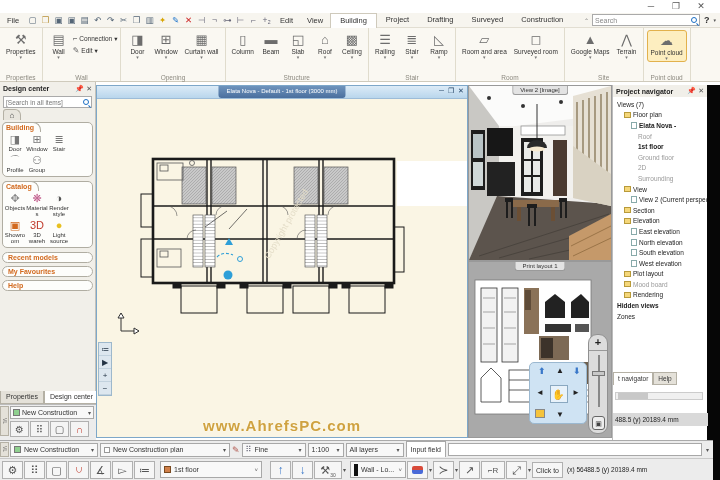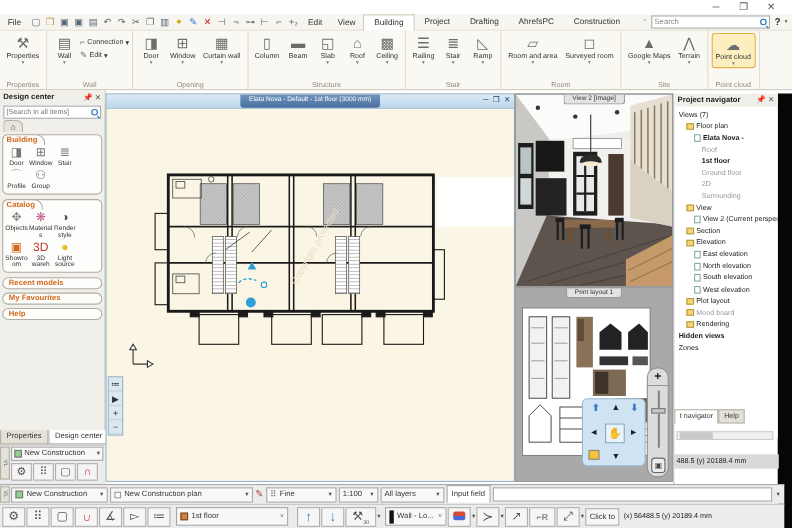--- a/index.html
+++ b/index.html
@@ -174,21 +174,21 @@
         <span class="qicon" style="color: rgb(102, 102, 119);">+₂</span>
       </span>
     <span id="menus" style="display:flex;">
         <span class="menu-label">Edit</span>
         <span class="menu-label">View</span>
       </span>
     <span id="ribtabs" style="display:flex;">
         <span class="tab-item active">Building</span>
         <span class="tab-item">Project</span>
         <span class="tab-item">Drafting</span>
-        <span class="tab-item">AhrefsPC</span>
+        <span class="tab-item">Surveyed</span>
         <span class="tab-item">Construction</span>
       </span>
     <span style="flex:1"></span>
     <span style="font-size:6px;color:#777;margin-right:3px;">⌃</span>
     <div id="searchbox">
       <span>Search</span>
       <span class="mag"></span>
     </div>
     <span style="font-weight:bold;font-size:9px;padding:0 4px;color:#333;">?</span>
     <span style="font-size:5px;color:#555;margin-right:4px;">▾</span>
@@ -521,20 +521,21 @@
             <path d="M42 232 l-5 -3 l0 6 z" fill="#fff" stroke="#333"></path>
         </g>
       </svg>
       <span class="copydiag">Copyright protected</span>
       <div class="minibar">
         <div>≔</div>
         <div>▶</div>
         <div>+</div>
         <div>−</div>
       </div>
+      <div class="watermark">www.AhrefsPC.com</div>
     </div>
   </div>
 
   <div id="view2" class="abs">
     <div class="gray-tab">View 2 [Image]</div>
     <svg width="142" height="174" viewBox="0 0 142 174">
       <rect width="142" height="174" fill="#efeeec"></rect>
 
       <polygon points="0,0 142,0 142,28 0,46" fill="#fbfbfa"></polygon>
 

